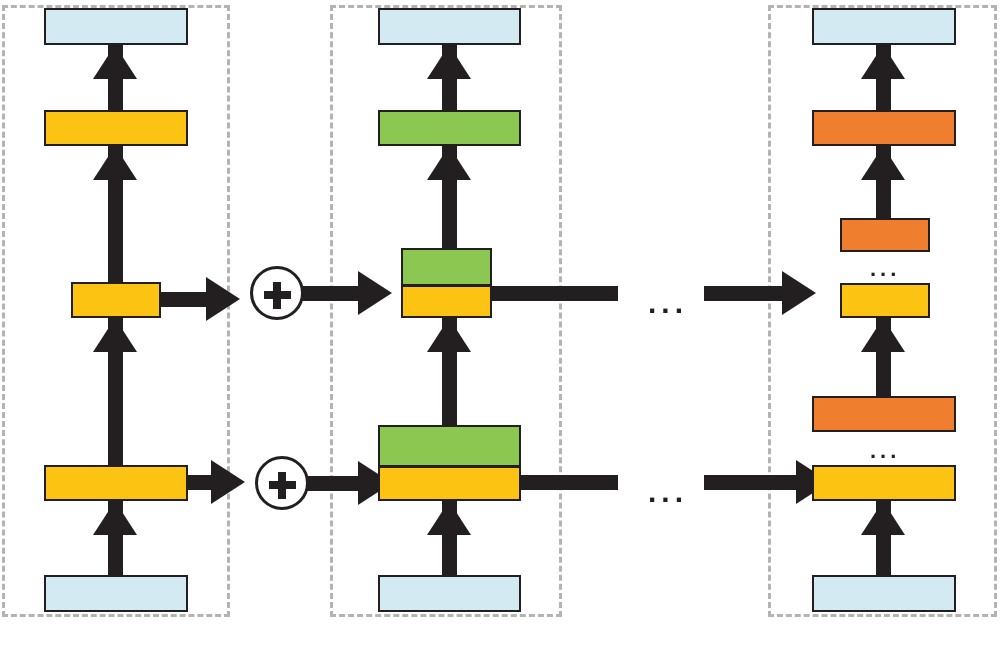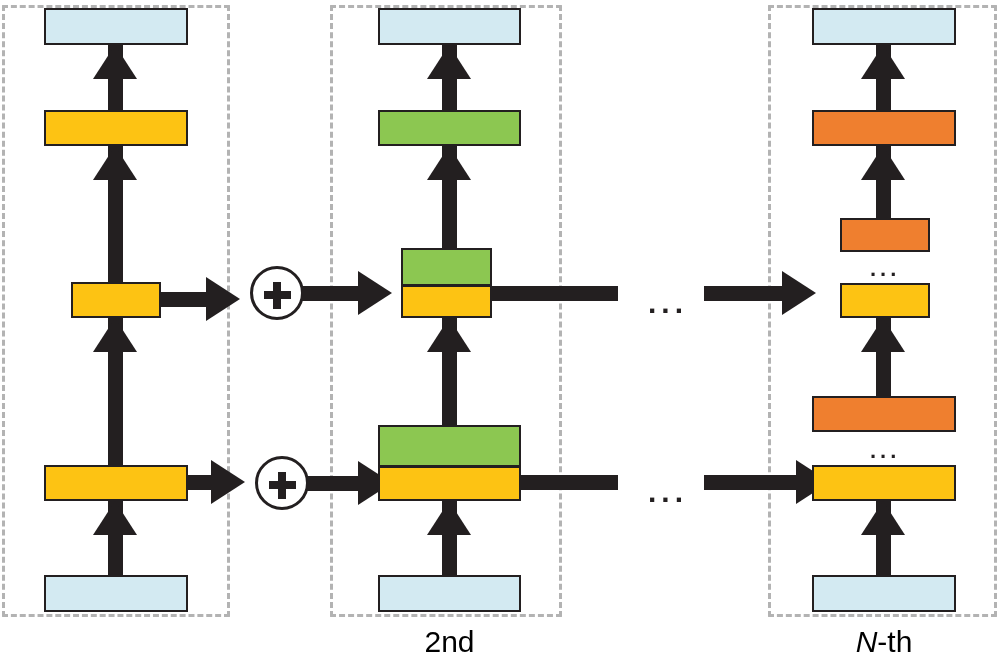--- a/index.html
+++ b/index.html
@@ -107,21 +107,20 @@
     <div class="seg yellow" style="flex:1;"></div>
   </div>
 
   <div class="hshaft" style="left:519px;top:475px;width:99px;"></div>
 
   <div class="vshaft" style="left:442px;top:501px;height:74px;"></div>
   <div class="vhead" style="left:427px;top:501px;"></div>
 
   <div class="box blue" style="left:378px;top:575px;width:143px;height:37px;"></div>
 
-  <div class="caption" style="left:378px;top:625px;width:143px;">2nd</div>
 
   <div class="dots" style="left:648px;top:288px;">...</div>
   <div class="hshaft" style="left:704px;top:286px;width:84px;"></div>
   <div class="hhead" style="left:782px;top:271px;"></div>
 
   <div class="dots" style="left:648px;top:477px;">...</div>
   <div class="hshaft" style="left:704px;top:475px;width:98px;"></div>
   <div class="hhead" style="left:796px;top:460px;"></div>
 
   <div class="box blue" style="left:812px;top:8px;width:144px;height:37px;"></div>
@@ -147,15 +146,14 @@
 
   <div class="dots-sm" style="left:870px;top:440px;">...</div>
 
   <div class="box yellow" style="left:812px;top:465px;width:144px;height:36px;"></div>
 
   <div class="vshaft" style="left:876px;top:501px;height:74px;"></div>
   <div class="vhead" style="left:861px;top:501px;"></div>
 
   <div class="box blue" style="left:812px;top:575px;width:144px;height:37px;"></div>
 
-  <div class="caption" style="left:812px;top:625px;width:144px;"><span class="it">N</span><span>-th</span></div>
 
 </div>
 
 </body></html>

